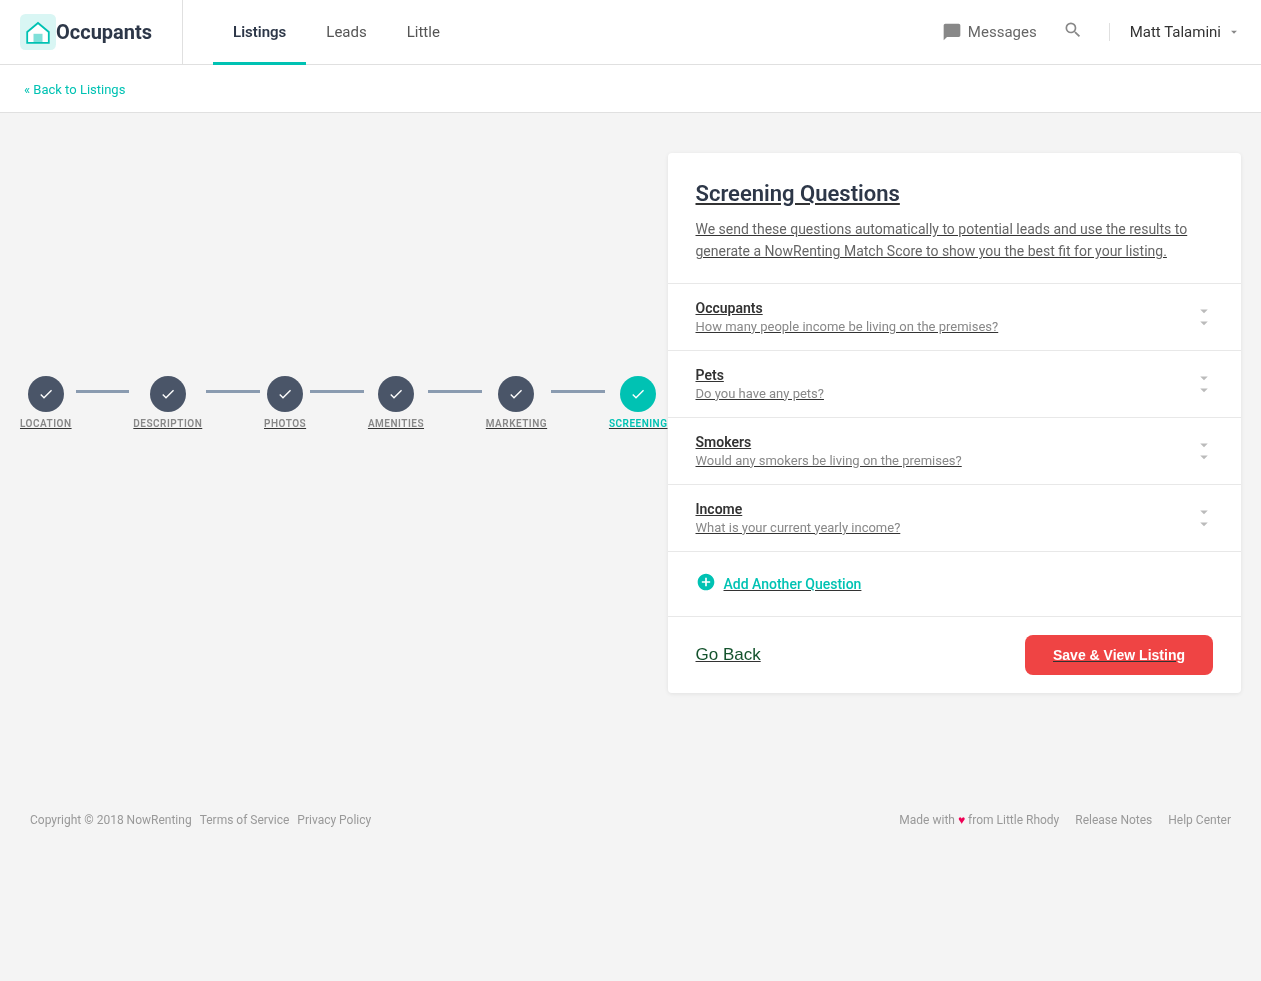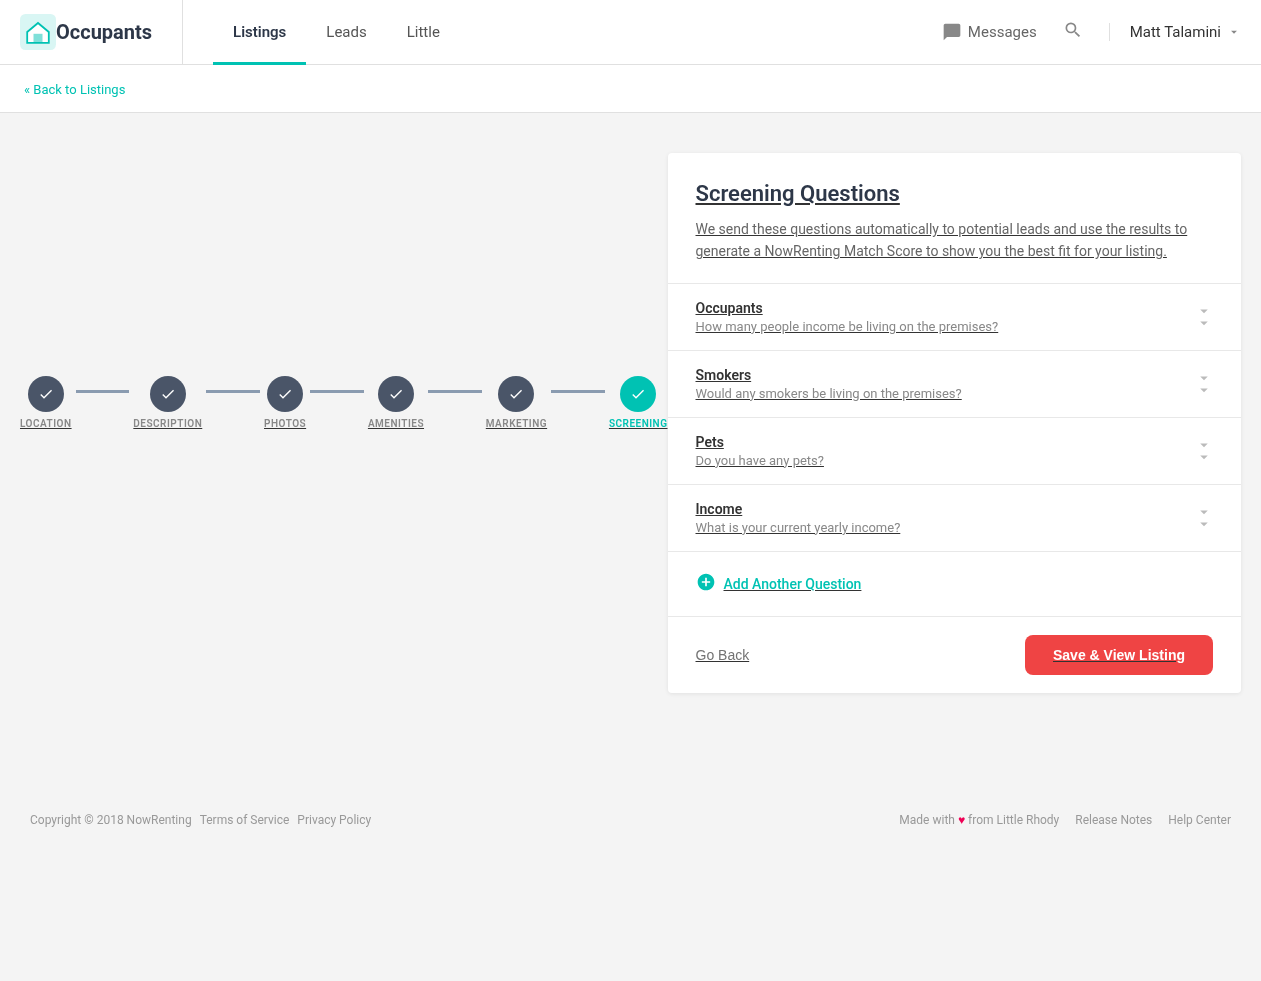--- a/index.html
+++ b/index.html
@@ -48,21 +48,21 @@
     .question-subtitle { font-size: 13px; color: #888; }
     .chevron-down { color: #aaa; font-size: 14px; display: flex; flex-direction: column; gap: 2px; align-items: center; }
 
     
     .add-question { border-top: 1px solid #e8e8e8; padding: 20px 28px; display: flex; align-items: center; gap: 8px; cursor: pointer; }
     .add-icon { color: #00c2b3; font-size: 18px; font-weight: bold; }
     .add-label { color: #00c2b3; font-size: 14px; font-weight: 500; }
 
     
     .card-footer { border-top: 1px solid #e8e8e8; padding: 18px 28px; display: flex; justify-content: space-between; align-items: center; }
-    .go-back-btn { background: none; border: none; color: #737373; font-size: 14px; cursor: pointer; padding: 0; }
+    .go-back-btn { background: none; border: none; color: #14532d; font-size: 17px; cursor: pointer; padding: 0; }
     .save-btn { background: #ef4444; color: #fff; border: none; border-radius: 8px; padding: 12px 28px; font-size: 14px; font-weight: 600; cursor: pointer; }
 
     
     .page-footer { margin-top: 60px; padding: 20px 30px; display: flex; justify-content: space-between; align-items: center; font-size: 12px; color: #999; width: 100%; }
     .footer-left { display: flex; gap: 8px; }
     .footer-right { display: flex; align-items: center; gap: 16px; }
     .footer-link { color: #999; text-decoration: none; cursor: pointer; }
     .heart { color: #e05; font-size: 12px; }
 
     
@@ -192,37 +192,37 @@
             <path d="M7 10l5 5 5-5z"></path>
           </svg>
         <svg width="18" height="18" viewBox="0 0 24 24" fill="#bbb" style="margin-top:-8px">
             <path d="M7 10l5 5 5-5z"></path>
           </svg>
       </div>
     </div>
 
     <div class="question-row">
       <div>
+        <div class="question-title">Pets</div>
+        <div class="question-subtitle">Do you have any pets?</div>
+      </div>
+      <div class="chevron-down">
+        <svg width="18" height="18" viewBox="0 0 24 24" fill="#bbb">
+            <path d="M7 10l5 5 5-5z"></path>
+          </svg>
+        <svg width="18" height="18" viewBox="0 0 24 24" fill="#bbb" style="margin-top:-8px">
+            <path d="M7 10l5 5 5-5z"></path>
+          </svg>
+      </div>
+    </div>
+
+    <div class="question-row">
+      <div>
         <div class="question-title">Smokers</div>
         <div class="question-subtitle">Would any smokers be living on the premises?</div>
-      </div>
-      <div class="chevron-down">
-        <svg width="18" height="18" viewBox="0 0 24 24" fill="#bbb">
-            <path d="M7 10l5 5 5-5z"></path>
-          </svg>
-        <svg width="18" height="18" viewBox="0 0 24 24" fill="#bbb" style="margin-top:-8px">
-            <path d="M7 10l5 5 5-5z"></path>
-          </svg>
-      </div>
-    </div>
-
-    <div class="question-row">
-      <div>
-        <div class="question-title">Pets</div>
-        <div class="question-subtitle">Do you have any pets?</div>
       </div>
       <div class="chevron-down">
         <svg width="18" height="18" viewBox="0 0 24 24" fill="#bbb">
             <path d="M7 10l5 5 5-5z"></path>
           </svg>
         <svg width="18" height="18" viewBox="0 0 24 24" fill="#bbb" style="margin-top:-8px">
             <path d="M7 10l5 5 5-5z"></path>
           </svg>
       </div>
     </div>

